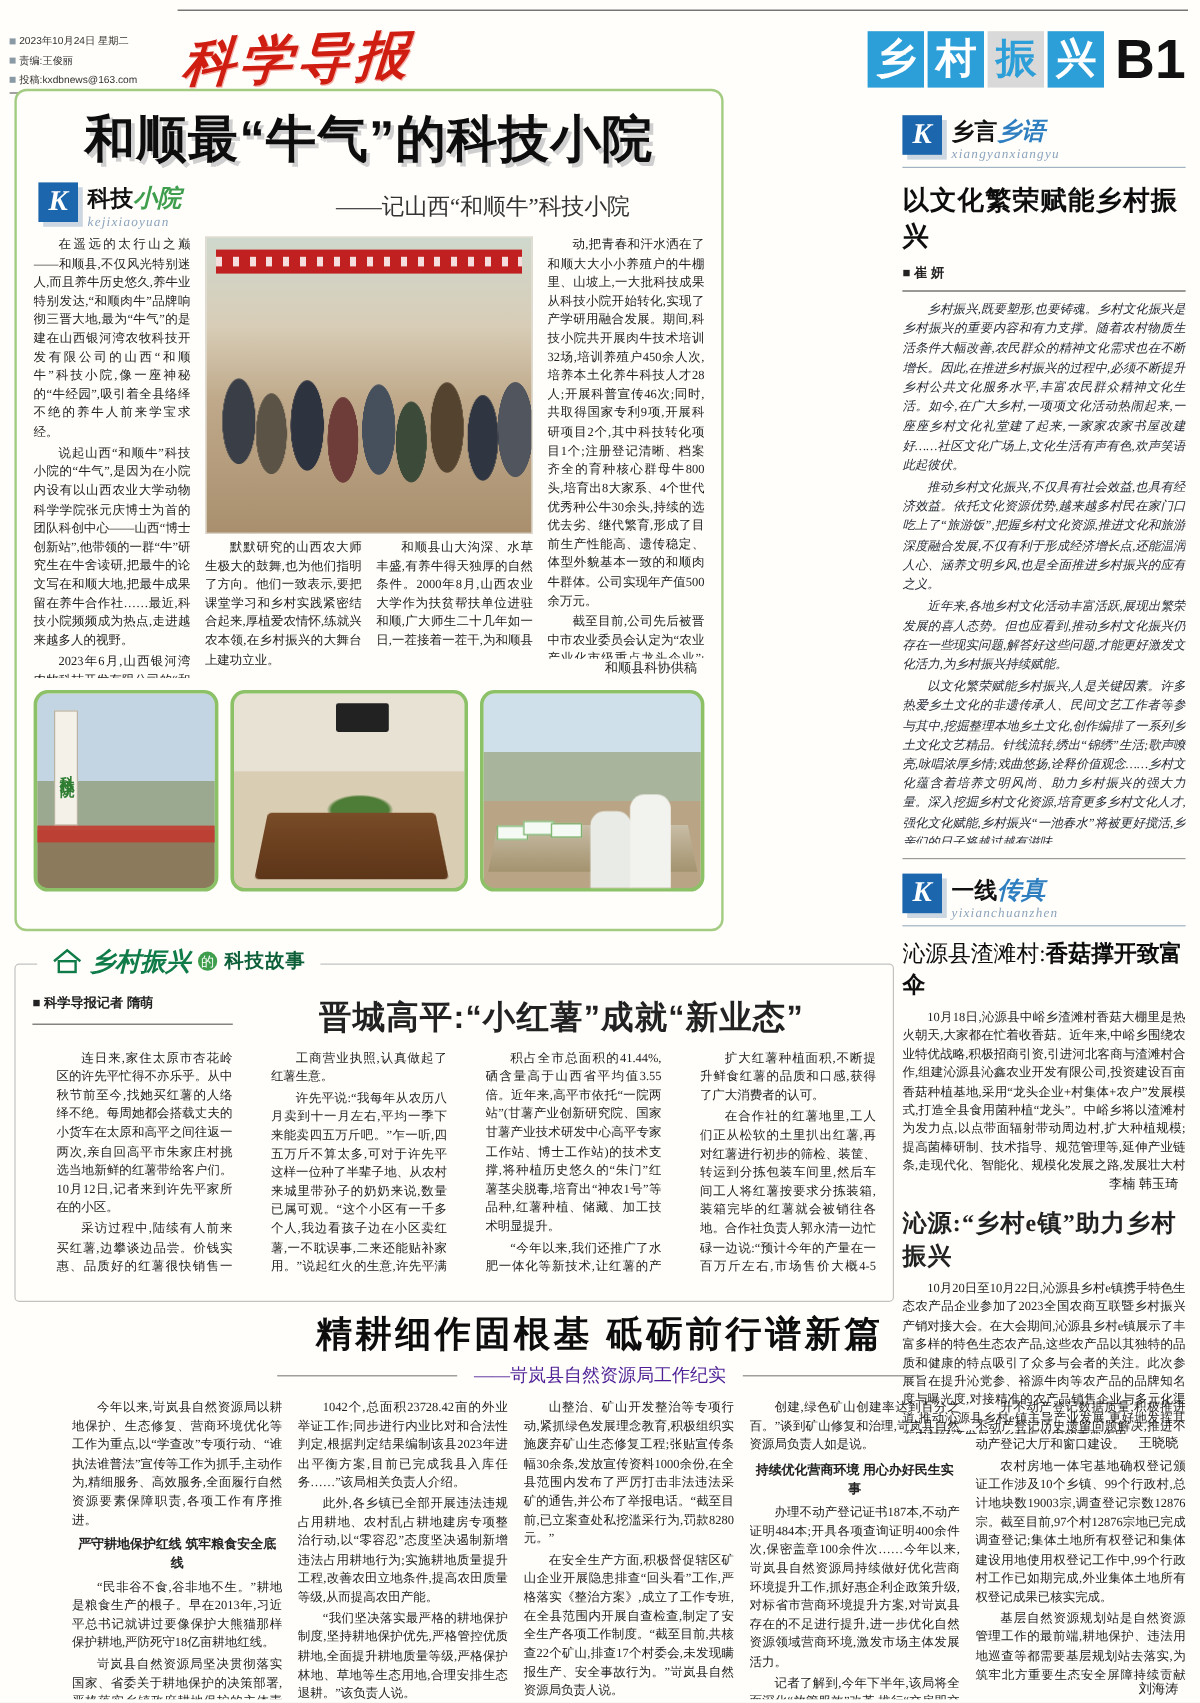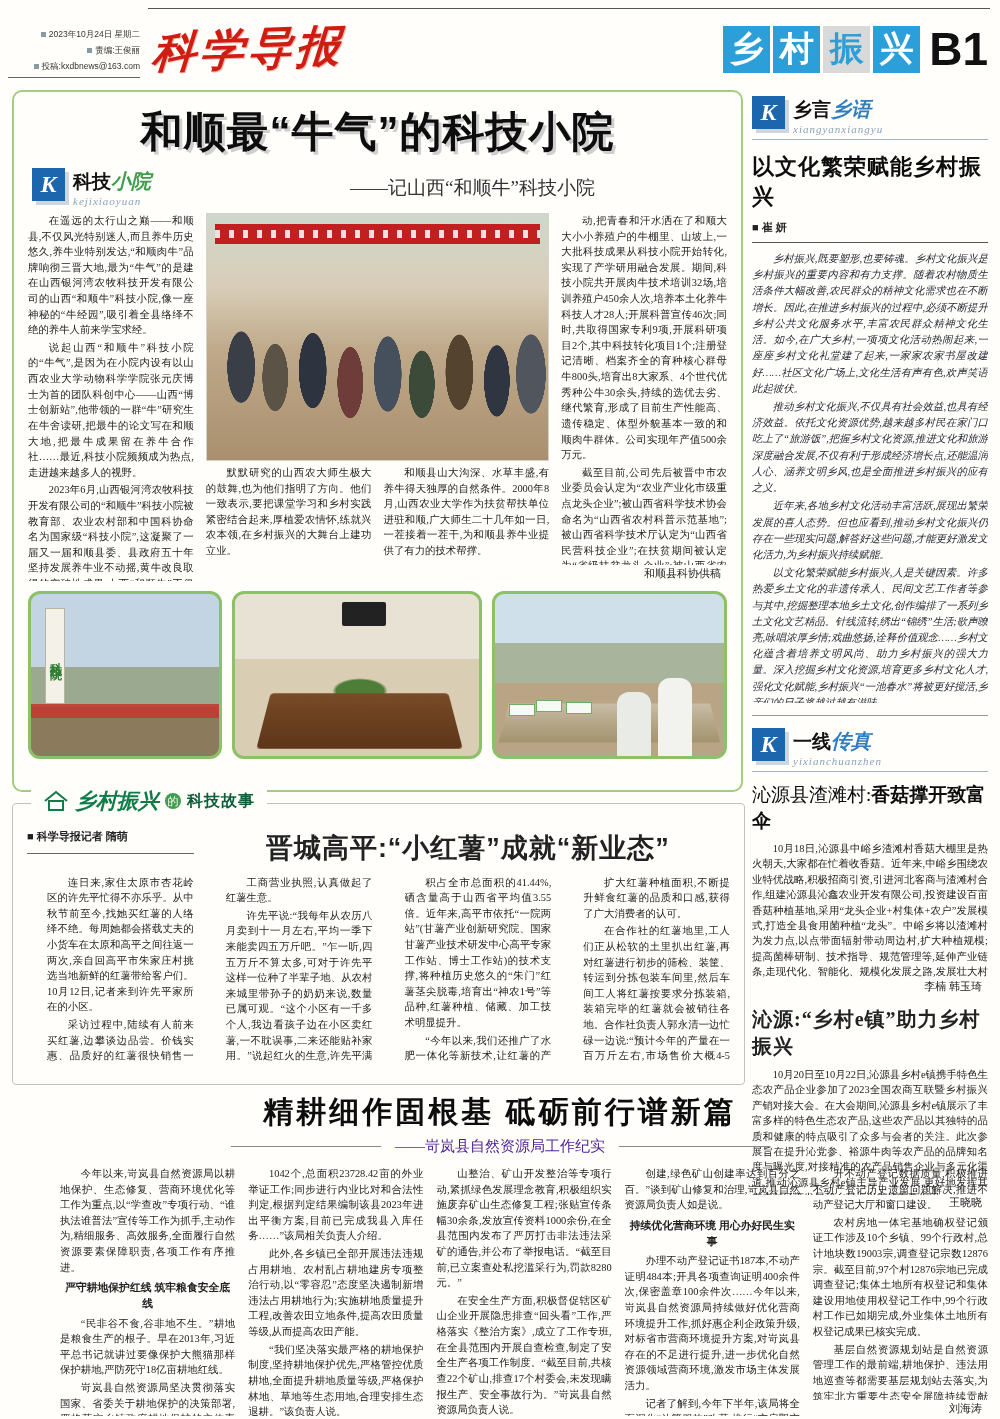--- a/index.html
+++ b/index.html
@@ -2,21 +2,21 @@
 <html><head>
 <meta charset="utf-8">
 <style>
   * { margin:0; padding:0; box-sizing:border-box; }
   body { background:#e8e8e8; font-family:"Liberation Serif", serif; }
   .page { position:relative; width:1000px; height:1419px; margin:0 auto; background:#fffefa; color:#222; overflow:hidden; }
 
   
   .top-rule { position:absolute; left:148px; right:10px; top:8px; height:1px; background:#555; }
   .hdr-meta { position:absolute; left:8px; top:26px; width:132px; font-size:8.5px; color:#333; line-height:1.9; border-bottom:1px solid #666; padding-bottom:3px; font-family:"Liberation Sans",sans-serif;}
-  .hdr-meta .row { display:flex; align-items:center; gap:3px; white-space:nowrap;justify-content:flex-end; }
+  .hdr-meta .row { display:flex; align-items:center; gap:3px; white-space:nowrap; }
   .sq { display:inline-block; width:5px; height:5px; background:#8a9aa5; flex:none; }
   .masthead { position:absolute; left:152px; top:20px; font-size:44px; font-weight:bold; font-style:italic; color:#cf1d12; letter-spacing:4px; transform:rotate(-2deg) skewX(-6deg); text-shadow:1px 1px 0 #f3b4ad; font-family:"Liberation Serif",serif; }
   .banner { position:absolute; right:12px; top:22px; display:flex; align-items:center; gap:3px; }
   .tile { width:47px; height:47px; background:#2d9fd8; color:#fff; font-family:"Liberation Sans",sans-serif; font-weight:900; font-size:34px; display:flex; align-items:center; justify-content:center; }
   .tile.alt { background:#d9d9d9; color:#2d9fd8; }
   .pageno { font-family:"Liberation Sans",sans-serif; font-weight:900; font-size:46px; color:#111; margin-left:6px; }
 
   
   .bodytext p { text-indent:2em; margin:0 0 2px 0; text-align:justify; }
   .bodytext p.subhead { text-indent:0; text-align:center; font-family:"Liberation Sans",sans-serif; font-weight:bold; font-size:10.8px; margin:4px 0; }
@@ -24,21 +24,21 @@
   .byline-r { text-align:right; font-weight:normal; font-size:11px; padding-right:6px; }
 
   
   .ktag { display:flex; align-items:flex-start; gap:8px; }
   .kbox { width:33px; height:33px; background:#1c66ad; color:#fff; font-family:"Liberation Serif",serif; font-style:italic; font-weight:bold; font-size:24px; display:flex; align-items:center; justify-content:center; box-shadow:4px 4px 0 #ccd7e2; flex:none; }
   .ktag .t1 { font-family:"Liberation Sans",sans-serif; font-weight:900; font-size:19px; color:#111; }
   .ktag .t2 { font-family:"Liberation Serif",serif; font-style:italic; font-weight:bold; font-size:20px; }
   .ktag .pinyin { font-style:italic; font-size:11px; color:#8ba3bc; letter-spacing:1px; }
 
   
-  .main-box { position:absolute; left:12px; top:90px; width:731px; height:702px; border:2px solid #a3cc82; border-radius:10px; padding:8px 14px; background:#fffefa; }
+  .main-box { position:absolute; left:12px; top:74px; width:591px; height:702px; border:2px solid #a3cc82; border-radius:10px; padding:8px 14px; background:#fffefa; }
   .main-headline { text-align:center; font-family:"Liberation Sans",sans-serif; font-weight:900; font-size:42px; letter-spacing:1px; color:#0d0d0d; text-shadow:3px 3px 0 #cfcfcf; margin-top:4px; }
   .main-subrow { display:flex; align-items:flex-end; margin:8px 4px 6px 4px; }
   .main-subrow .tagwrap { width:190px; flex:none; }
   .main-subtitle { flex:1; text-align:center; font-size:19px; color:#333; padding-bottom:6px; }
   .main-grid { display:grid; grid-template-columns:repeat(4,1fr); grid-template-rows:248px 116px; gap:4px 12px; margin-top:6px; font-size:10.4px; line-height:1.5; }
   .cell-c1 { grid-column:1; grid-row:1/3; }
   .cell-photo { grid-column:2/4; grid-row:1; position:relative; border:1px solid #d8d2c6; background:
       linear-gradient(180deg,#cfd8cd 0%, #d8cdb7 30%, #bfa98a 55%, #a98f6e 100%); overflow:hidden; }
   .photo-banner { position:absolute; left:8px; right:8px; top:10px; height:20px; background:#c02020;
       background-image:repeating-linear-gradient(90deg, rgba(255,255,255,.85) 0 5px, rgba(255,255,255,0) 5px 14px); background-size:100% 8px; background-position:0 6px; background-repeat:no-repeat; }

